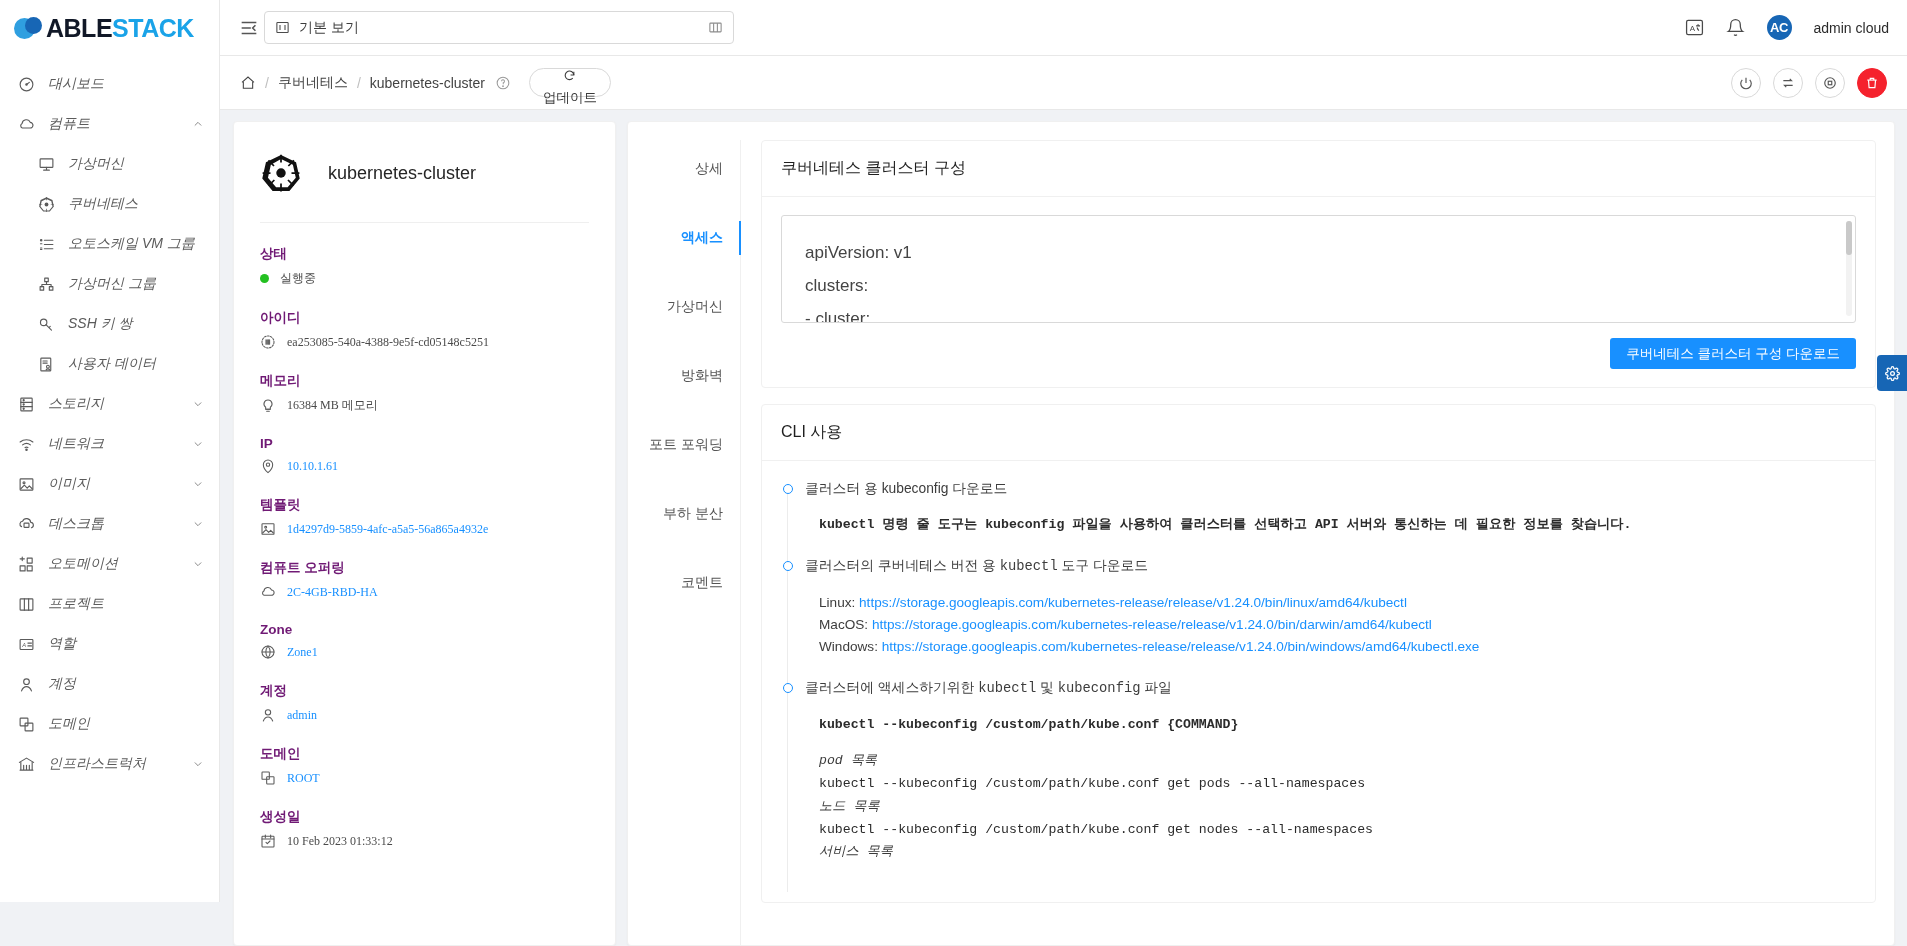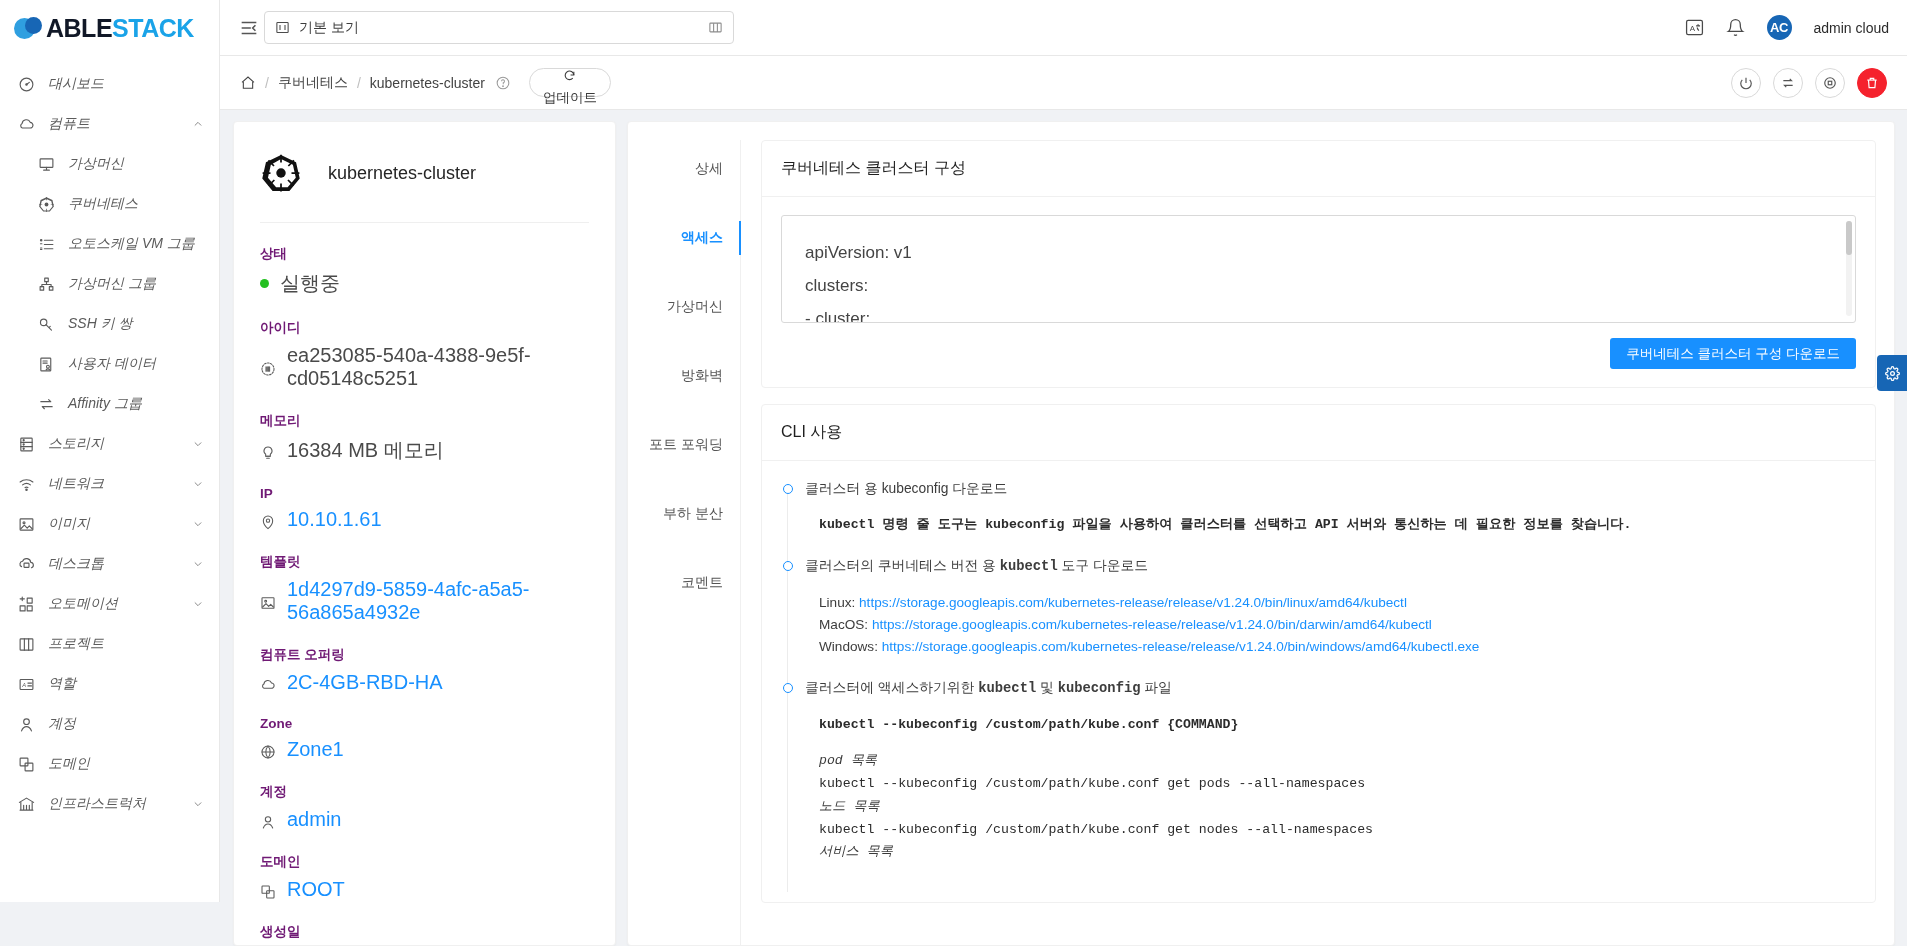--- a/index.html
+++ b/index.html
@@ -120,21 +120,21 @@
   }
 
   
   .detail-card { width: 383px; min-width: 383px; padding: 24px 26px; overflow: hidden; }
   .detail-head { display: flex; align-items: center; gap: 26px; padding-top: 6px; }
   .k8s-logo { width: 42px; height: 42px; color: #111; flex: 0 0 42px; }
   .detail-title { font-size: 18px; color: #262626; }
   .detail-rule { border: none; border-top: 1px solid #efefef; margin: 28px 0 22px 0; }
   .field { margin-bottom: 22px; }
   .field-label { font-size: 13.5px; font-weight: bold; color: #701a75; margin-bottom: 7px; }
-  .field-value { display: flex; align-items: center; gap: 11px; font-size: 20px; color: #4a4a4a; }
+  .field-value { display: flex; align-items: center; gap: 11px; font-size: 12px; color: #4a4a4a; font-family: Liberation Serif, serif; }
   .field-value .fico { width: 16px; height: 16px; flex: 0 0 16px; color: #5b5b5b; }
   .field-value a { color: #1890ff; text-decoration: none; cursor: pointer; }
   .dot-green { width: 9px; height: 9px; border-radius: 50%; background: #24c021; flex: 0 0 9px; }
 
   
   .tab-card { flex: 1; display: flex; min-width: 0; padding: 18px 0 0 0; overflow: hidden; }
   .tab-rail {
     width: 113px; min-width: 113px;
     border-right: 1px solid #f0f0f0;
     display: flex; flex-direction: column; align-items: flex-end;
@@ -191,21 +191,21 @@
   .cli-item::before {
     content: ""; position: absolute; left: 0; top: 5px;
     width: 8px; height: 8px; border-radius: 50%;
     border: 1.6px solid #1890ff; background: #fff;
   }
   .cli-item .bar {
     position: absolute; left: 3.5px; top: 15px; bottom: -10px; width: 1px;
     background: #ececec;
   }
   .cli-head { font-size: 13.8px; color: #3d3d3d; line-height: 1.5; }
-  .cli-head b { font-family: "Liberation Mono", "DejaVu Sans Mono", monospace; font-weight: bold; }
+  .cli-head b { font-family: "Liberation Mono", "DejaVu Sans Mono", monospace; font-weight: normal; }
   .cli-body { padding: 14px 0 18px 14px; }
   .mono-strong {
     font-family: "Liberation Mono", "DejaVu Sans Mono", monospace;
     font-size: 13.2px; font-weight: bold; color: #2b2b2b; line-height: 1.7;
     white-space: nowrap;
   }
   .mono-line {
     font-family: "Liberation Mono", "DejaVu Sans Mono", monospace;
     font-size: 13.2px; color: #2b2b2b; line-height: 1.72; white-space: nowrap;
   }
@@ -318,29 +318,20 @@
         <div class="nav-item sub">
           <span class="ico">
             <svg viewBox="0 0 24 24" fill="none" stroke="currentColor" stroke-width="1.6" stroke-linecap="round" stroke-linejoin="round">
               <rect x="4" y="3" width="14" height="18" rx="1"></rect>
               <path d="M7 7h6M7 10h6"></path>
               <circle cx="14" cy="15" r="2"></circle>
               <path d="M11.5 19.5a3 3 0 0 1 5 0"></path>
             </svg>
           </span>
           <span class="label">사용자 데이터</span>
-        </div>
-        <div class="nav-item sub">
-          <span class="ico">
-            <svg viewBox="0 0 24 24" fill="none" stroke="currentColor" stroke-width="1.6" stroke-linecap="round" stroke-linejoin="round">
-              <path d="M4 8h14l-3-3"></path>
-              <path d="M20 15H6l3 3"></path>
-            </svg>
-          </span>
-          <span class="label">Affinity 그룹</span>
         </div>
         <div class="nav-item">
           <span class="ico">
             <svg viewBox="0 0 24 24" fill="none" stroke="currentColor" stroke-width="1.6" stroke-linecap="round" stroke-linejoin="round">
               <rect x="4" y="3" width="16" height="18" rx="1"></rect>
               <path d="M4 9h16M4 15h16"></path>
               <circle cx="8" cy="6" r="0.8" fill="currentColor"></circle>
               <circle cx="8" cy="12" r="0.8" fill="currentColor"></circle>
               <circle cx="8" cy="18" r="0.8" fill="currentColor"></circle>
             </svg>

